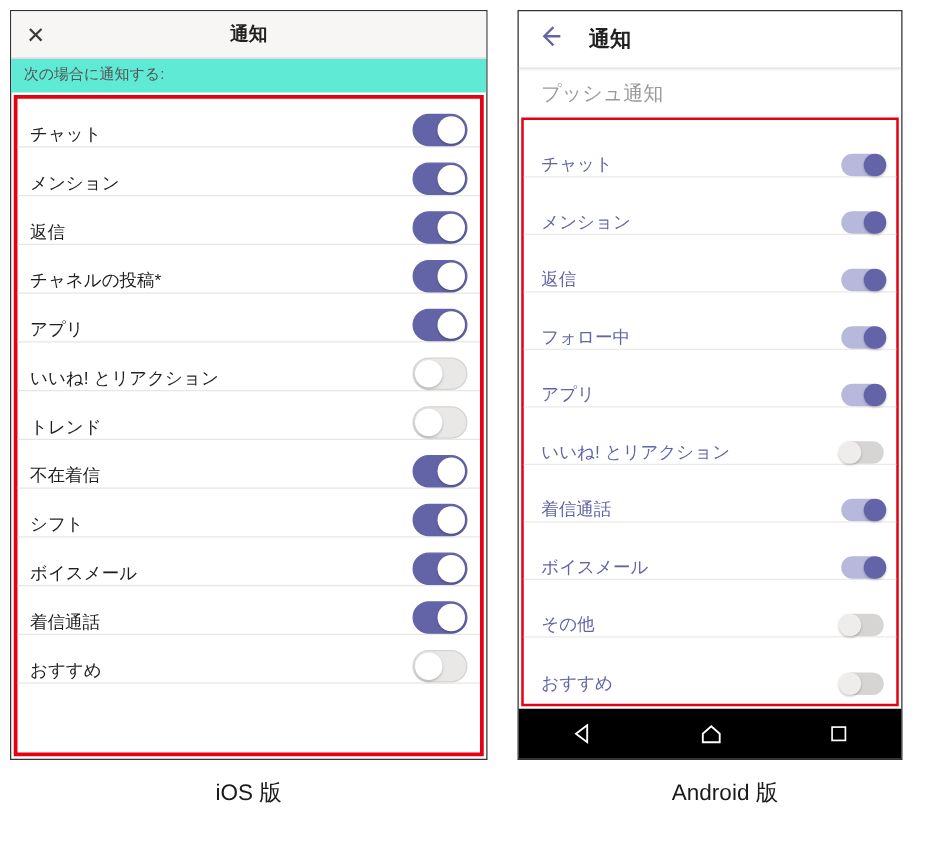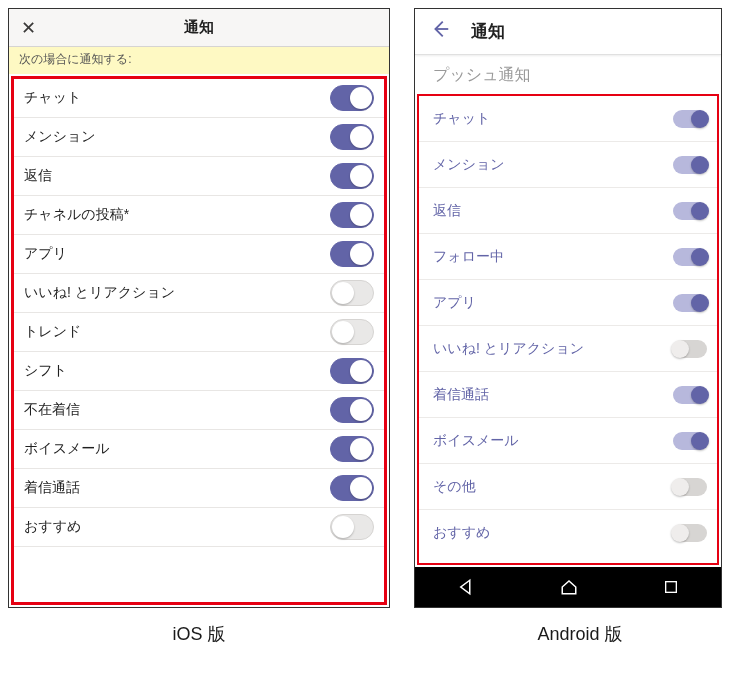--- a/index.html
+++ b/index.html
@@ -42,21 +42,21 @@
     line-height: 1;
   }
   .ios-header .title {
     flex: 1;
     text-align: center;
     font-size: 15px;
     font-weight: 600;
     color: #222;
   }
   .ios-subheader {
-    background: #fef9c3;
+    background: #5eead4;
     font-size: 12px;
     color: #555;
     padding: 4px 10px 6px 10px;
   }
 
   
   .android-header {
     height: 46px;
     border-bottom: 1px solid #e0e0e0;
     display: flex;
@@ -91,21 +91,21 @@
   .list-wrap.ios-wrap { padding: 2px 2px 2px 2px; }
   .highlight-box {
     border: 2px solid #e60012;
     height: 100%;
     display: flex;
     flex-direction: column;
   }
   .ios .highlight-box { border-width: 3px; }
   .row {
     display: flex;
-    align-items: center;
+    align-items: flex-end;
     justify-content: space-between;
     padding: 0 10px 0 10px;
     border-bottom: 1px solid #e8e6e4;
     height: 39px;
   }
   .android .row {
     border-bottom: 1px solid #eceae8;
     height: 46px;
     padding: 0 10px 0 14px;
   }
@@ -231,27 +231,27 @@
               <div class="knob"></div>
             </div>
           </div>
           <div class="row">
             <span class="row-label">トレンド</span>
             <div class="toggle-ios off">
               <div class="knob"></div>
             </div>
           </div>
           <div class="row">
+            <span class="row-label">不在着信</span>
+            <div class="toggle-ios on">
+              <div class="knob"></div>
+            </div>
+          </div>
+          <div class="row">
             <span class="row-label">シフト</span>
-            <div class="toggle-ios on">
-              <div class="knob"></div>
-            </div>
-          </div>
-          <div class="row">
-            <span class="row-label">不在着信</span>
             <div class="toggle-ios on">
               <div class="knob"></div>
             </div>
           </div>
           <div class="row">
             <span class="row-label">ボイスメール</span>
             <div class="toggle-ios on">
               <div class="knob"></div>
             </div>
           </div>

